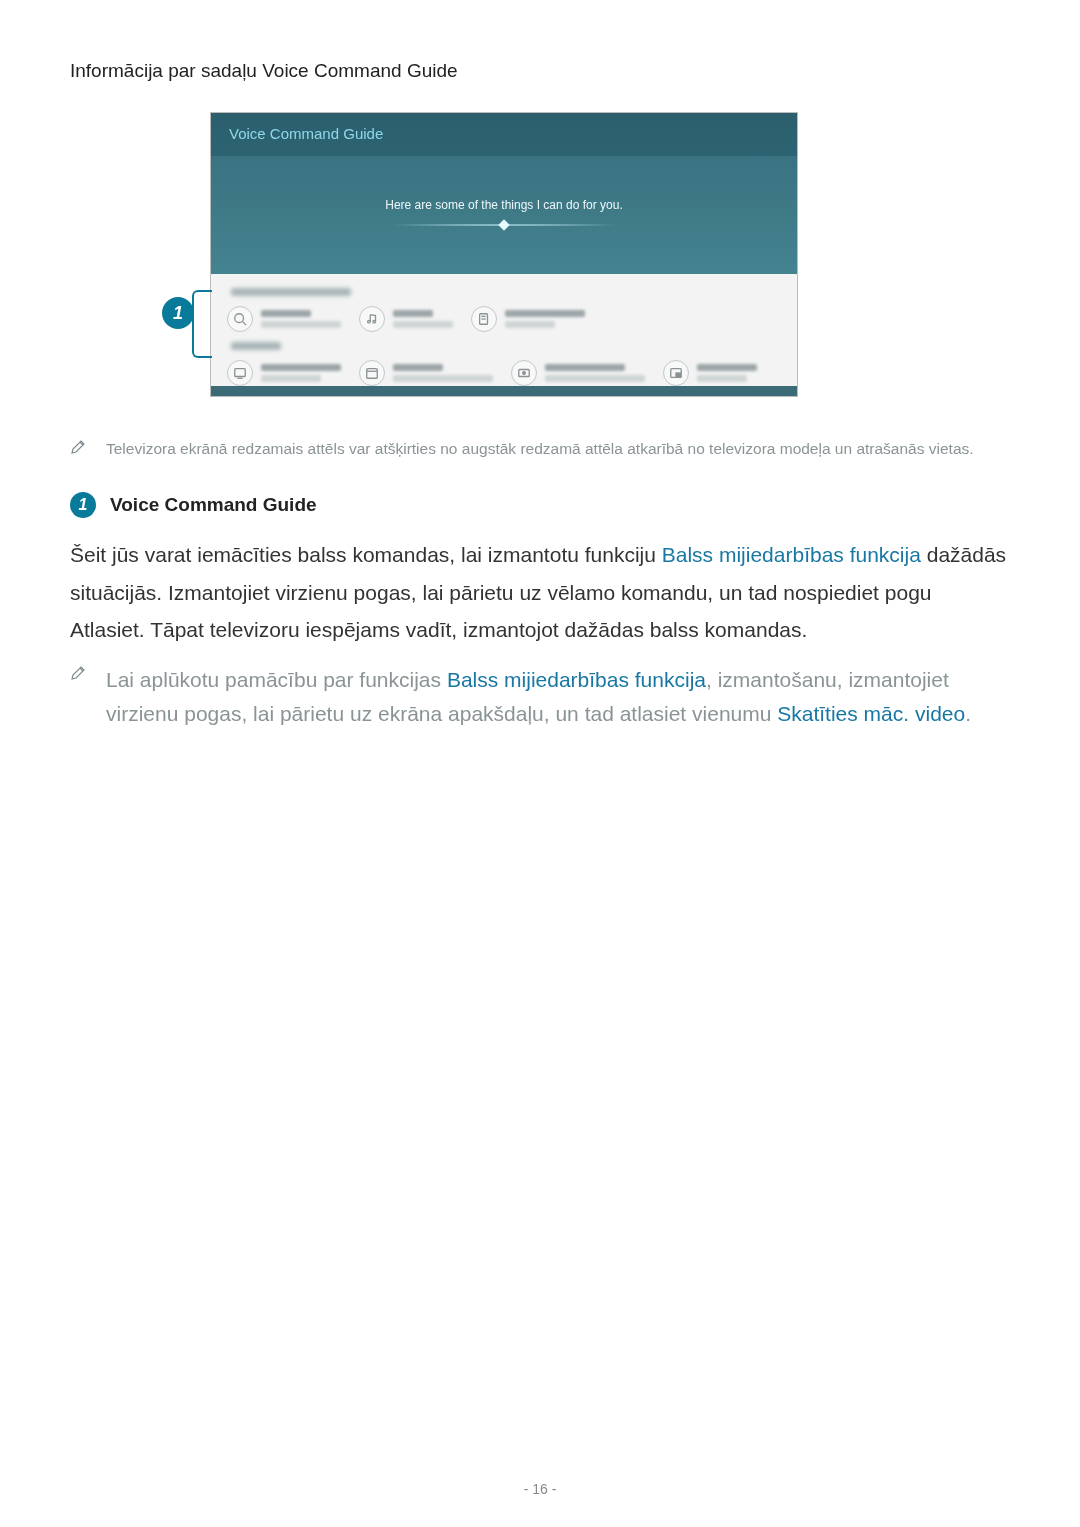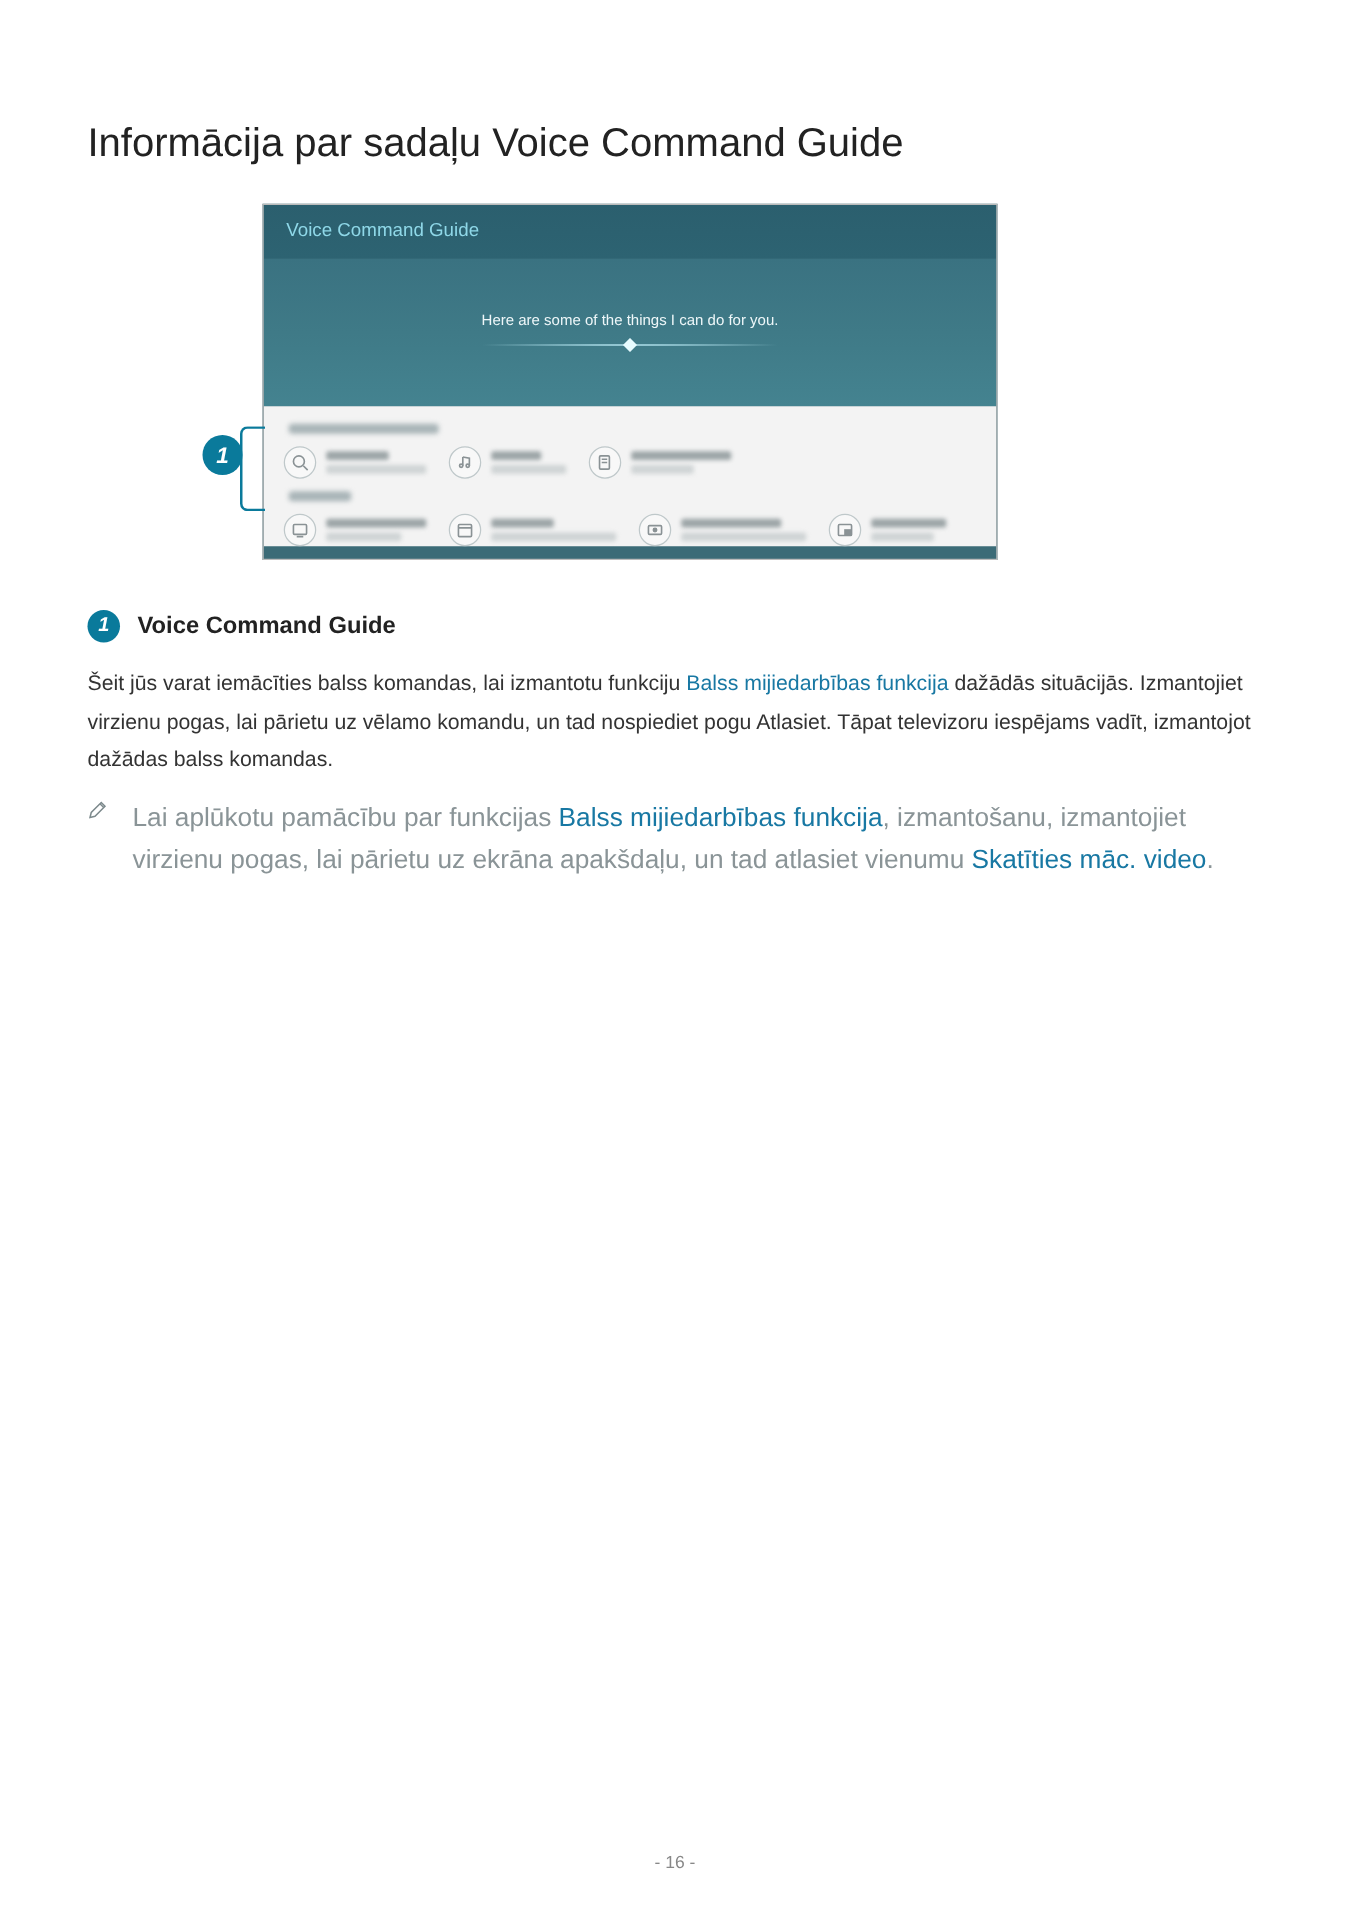--- a/index.html
+++ b/index.html
@@ -8,25 +8,24 @@
     background: #fff;
     width: 1080px;
     height: 1527px;
     position: relative;
     color: #333;
   }
   .page {
     padding: 60px 70px 40px 70px;
   }
   .main-heading {
-    font-size: 32px;
+    font-size: 19px;
     font-weight: 400;
     color: #222;
     margin-bottom: 30px;
-    margin-top: 36px;
   }
 
   .screenshot-wrap {
     position: relative;
     margin-left: 140px;
     margin-bottom: 40px;
   }
 
   .screenshot {
     width: 588px;
@@ -188,21 +187,21 @@
     font-style: italic;
     font-size: 16px;
   }
   .section-title {
     font-size: 19px;
     font-weight: 600;
     color: #222;
   }
 
   .body-text {
-    font-size: 17px;
+    font-size: 21px;
     line-height: 1.8;
     color: #333;
     margin-bottom: 14px;
   }
   .link-text { color: #1878a3; }
 
   .note-row.sm .note-text { font-size: 21px; }
 
   .page-number {
     position: absolute;
@@ -323,20 +322,29 @@
             <div class="tile-lines">
                 <div class="bar dark w60"></div>
                 <div class="bar light w50"></div>
               </div>
           </div>
         </div>
       </div>
     </div>
   </div>
 
+  <div class="note-row">
+    <div class="note-icon">
+      <svg viewBox="0 0 16 16" width="16" height="16">
+          <path d="M2 14l1-4 8-8 3 3-8 8-4 1z" fill="none" stroke="#7d8a8d" stroke-width="1.2"></path>
+          <line x1="10" y1="3" x2="13" y2="6" stroke="#7d8a8d" stroke-width="1.2"></line>
+        </svg>
+    </div>
+    <div class="note-text">Televizora ekrānā redzamais attēls var atšķirties no augstāk redzamā attēla atkarībā no televizora modeļa un atrašanās vietas.</div>
+  </div>
 
   <div class="section-title-row">
     <div class="num-badge">1</div>
     <div class="section-title">Voice Command Guide</div>
   </div>
 
   <p class="body-text">
     <span>Šeit jūs varat iemācīties balss komandas, lai izmantotu funkciju </span><span class="link-text">Balss mijiedarbības funkcija</span><span> dažādās situācijās. Izmantojiet virzienu pogas, lai pārietu uz vēlamo komandu, un tad nospiediet pogu Atlasiet. Tāpat televizoru iespējams vadīt, izmantojot dažādas balss komandas.</span>
   </p>
 

